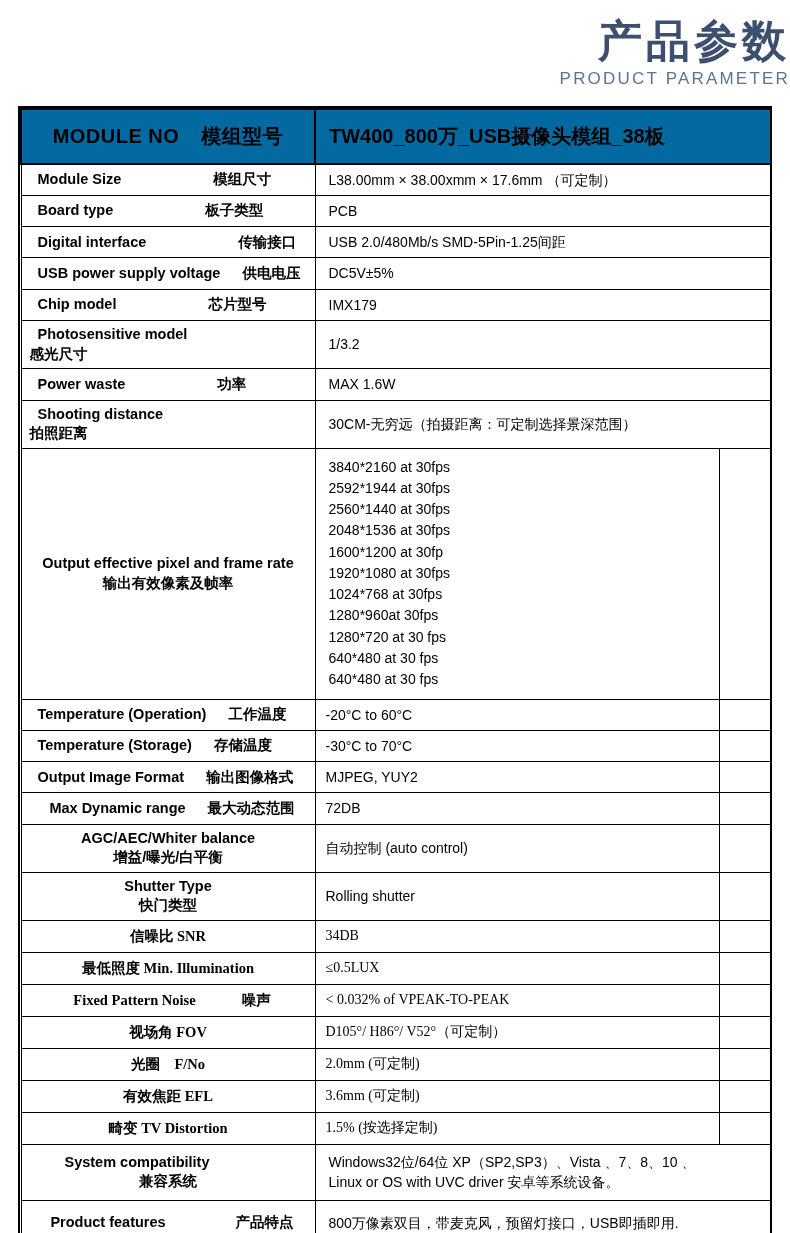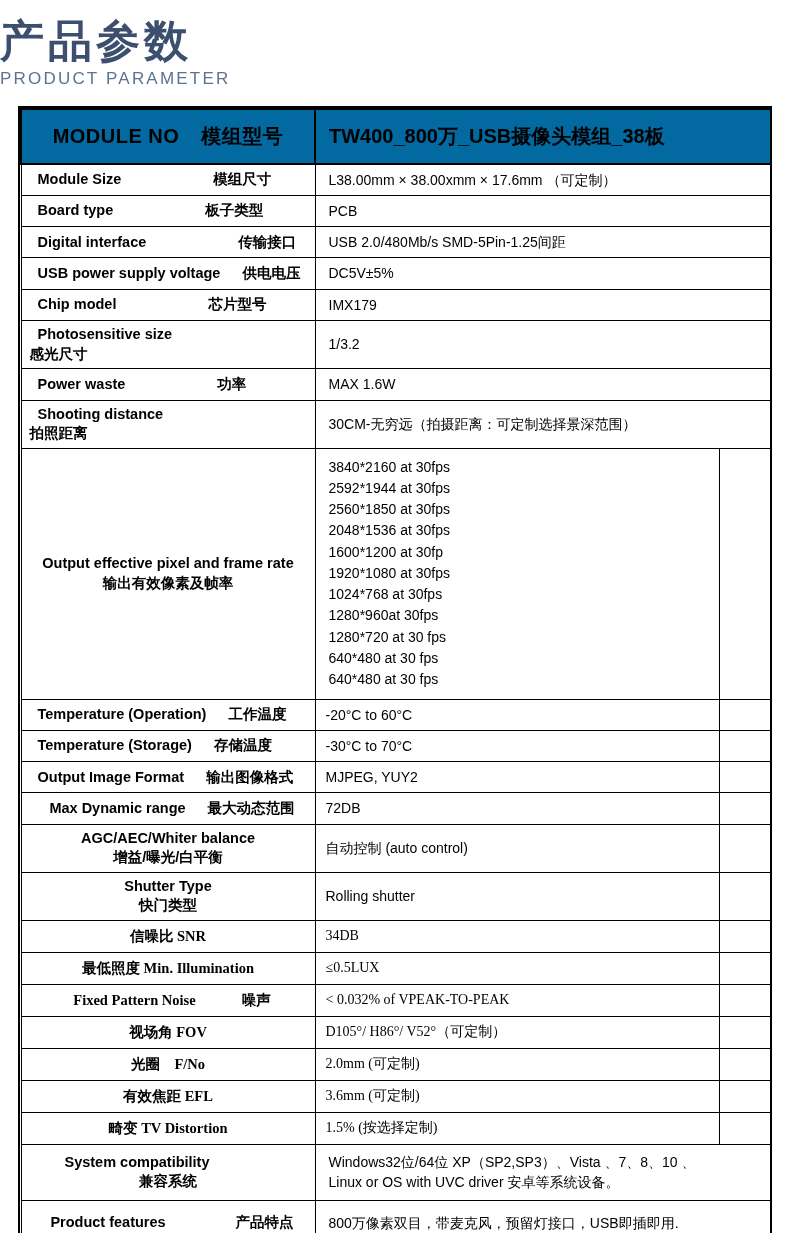--- a/index.html
+++ b/index.html
@@ -7,21 +7,21 @@
   body {
     width: 790px;
     height: 1233px;
     background: #ffffff;
     font-family: "Liberation Sans", "DejaVu Sans", sans-serif;
     overflow: hidden;
   }
 
   
   .title-block {
-    text-align: left;
+    text-align: right;
     padding-top: 16px;
   }
   .title-cn {
     font-size: 44px;
     font-weight: bold;
     color: #3c4f6e;
     letter-spacing: 4px;
     line-height: 1.15;
   }
   .title-en {
@@ -151,40 +151,40 @@
         </tr>
         <tr class="row-h-std">
           <td class="label align-left"><span class="lbl-en">USB power supply voltage</span><span class="gap-sm"></span><span class="lbl-cn">供电电压</span></td>
           <td class="value pad-more" colspan="2">DC5V±5%</td>
         </tr>
         <tr class="row-h-std">
           <td class="label align-left"><span class="lbl-en">Chip model</span><span class="gap-xl"></span><span class="lbl-cn">芯片型号</span></td>
           <td class="value pad-more" colspan="2">IMX179</td>
         </tr>
         <tr class="row-h-std">
-          <td class="label align-left"><span class="lbl-en">Photosensitive size</span><span class="gap-xl"></span><span class="lbl-cn">感光尺寸</span></td>
+          <td class="label align-left"><span class="lbl-en">Photosensitive model</span><span class="gap-xl"></span><span class="lbl-cn">感光尺寸</span></td>
           <td class="value pad-more" colspan="2">1/3.2</td>
         </tr>
         <tr class="row-h-std">
           <td class="label align-left"><span class="lbl-en">Power waste</span><span class="gap-xl"></span><span class="lbl-cn">功率</span></td>
           <td class="value pad-more" colspan="2">MAX 1.6W</td>
         </tr>
         <tr class="row-h-std">
           <td class="label align-left"><span class="lbl-en">Shooting distance</span><span class="gap-xl"></span><span class="lbl-cn">拍照距离</span></td>
           <td class="value pad-more" colspan="2">30CM-无穷远（拍摄距离：可定制选择景深范围）</td>
         </tr>
         <tr>
           <td class="label align-center">
             <span class="two-line">Output effective pixel and frame rate</span>
             <span class="two-line">输出有效像素及帧率</span>
           </td>
           <td class="reslist">
             <div>3840*2160 at 30fps</div>
             <div>2592*1944 at 30fps</div>
-            <div>2560*1850 at 30fps</div>
+            <div>2560*1440 at 30fps</div>
             <div>2048*1536 at 30fps</div>
             <div>1600*1200 at 30fp</div>
             <div>1920*1080 at 30fps</div>
             <div>1024*768 at 30fps</div>
             <div>1280*960at 30fps</div>
             <div>1280*720 at 30 fps</div>
             <div>640*480 at 30 fps</div>
             <div>640*480 at 30 fps</div>
           </td>
           <td class="spare"></td>

